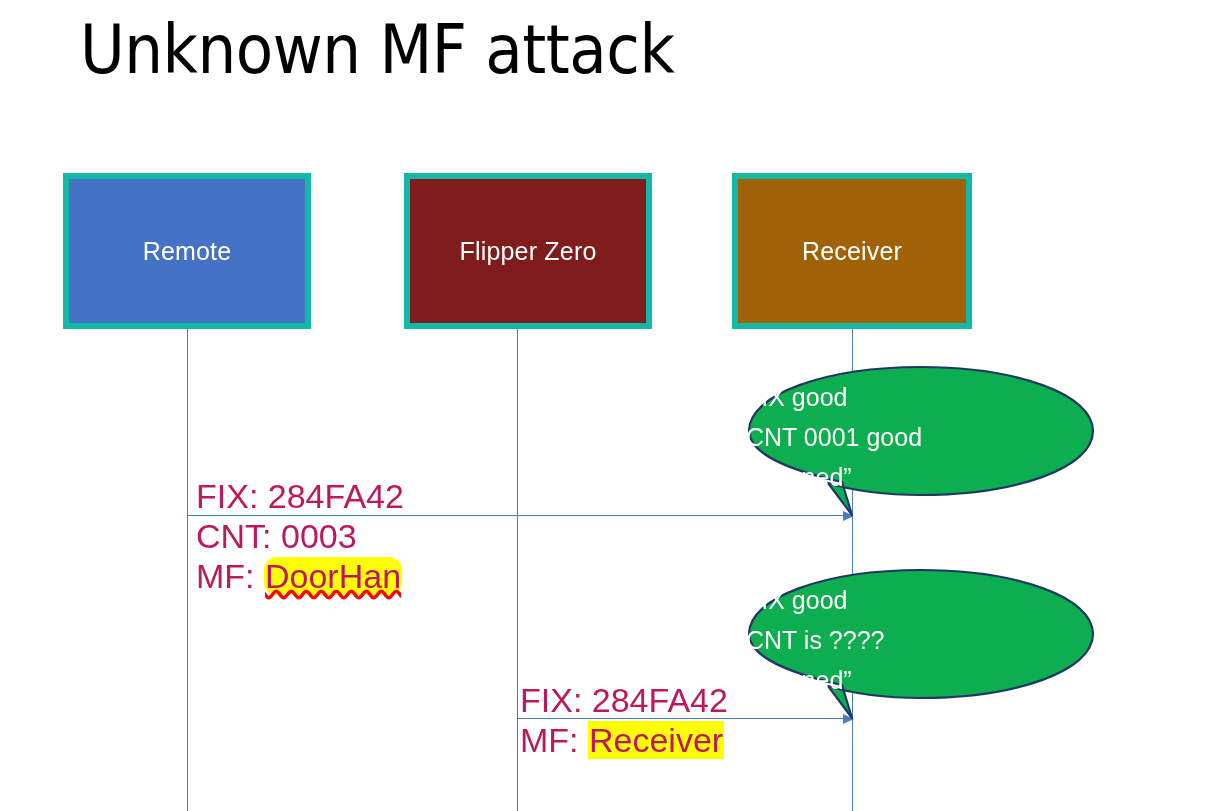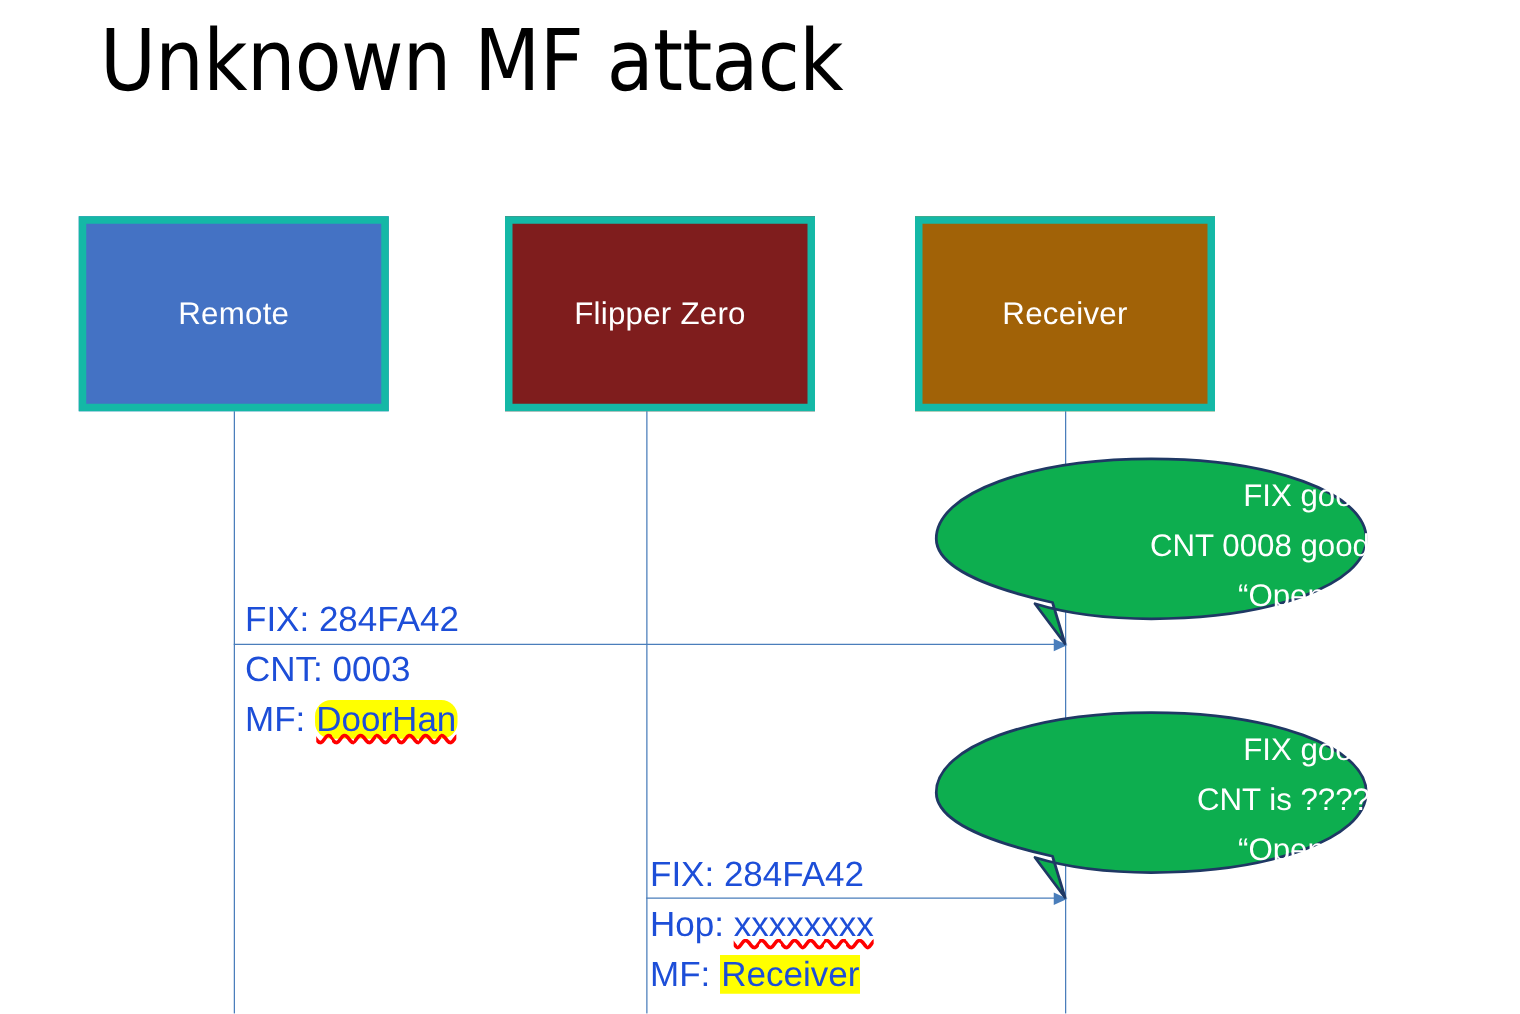--- a/index.html
+++ b/index.html
@@ -78,22 +78,22 @@
     border-top: 5px solid transparent;
     border-bottom: 5px solid transparent;
     border-left: 11px solid #4A7EBB;
   }
   #msg-arrow-1 { left: 163px; top: 515px; width: 666px; }
   #msg-arrow-2 { left: 493px; top: 718px; width: 336px; }
 
   
   .msg-label {
     position: absolute;
-    color: #1d4ed8;
-    font-size: 28px;
+    color: #be185d;
+    font-size: 34px;
     line-height: 40px;
     white-space: nowrap;
   }
   #msg-label-1 { left: 172px; top: 476px; }
   #msg-label-2 { left: 496px; top: 680px; }
 
   .hl {
     background: #FFFF00;
     padding: 0 1px;
   }
@@ -111,21 +111,21 @@
     height: 135px;
   }
   #callout-1 { left: 722px; top: 365px; }
   #callout-2 { left: 722px; top: 568px; }
   .callout svg { display: block; width: 350px; height: 155px; overflow: visible; }
   .callout-text {
     position: absolute;
     left: 0;
     top: 12px;
     width: 350px;
-    text-align: right;
+    text-align: left;
     color: #ffffff;
     font-size: 25px;
     line-height: 40px;
     pointer-events: none;
   }
   .callout-text div { white-space: nowrap; }
 </style>
 </head>
 <body>
 
@@ -165,43 +165,40 @@
       <span>CNT: </span><span>0003</span>
     </div>
     <div>
       <span>MF: </span><span class="hl sp">DoorHan</span>
     </div>
   </div>
 
   <div class="msg-label" id="msg-label-2">
     <div>
       <span>FIX: </span><span>284FA42</span>
-    </div>
-    <div>
-      <span>Hop: </span><span class="sp">xxxxxxxx</span>
     </div>
     <div>
       <span>MF: </span><span class="hl">Receiver</span>
     </div>
   </div>
 
   <div class="callout" id="callout-1">
     <svg viewBox="0 0 350 155" xmlns="http://www.w3.org/2000/svg">
       <path d="M 175 2
                C 270 2 347 29 347 66
                C 347 103 270 130 175 130
                C 140 130 108 126 82 118
                L 106 150
                L 96 117
                C 42 105 3 88 3 66
                C 3 29 80 2 175 2 Z" fill="#0DAE4F" stroke="#1F3864" stroke-width="2.2" stroke-linejoin="round"></path>
     </svg>
     <div class="callout-text">
       <div>FIX good</div>
-      <div>CNT 0008 good</div>
+      <div>CNT 0001 good</div>
       <div>“Opened”</div>
     </div>
   </div>
 
   <div class="callout" id="callout-2">
     <svg viewBox="0 0 350 155" xmlns="http://www.w3.org/2000/svg">
       <path d="M 175 2
                C 270 2 347 29 347 66
                C 347 103 270 130 175 130
                C 140 130 108 126 82 118

